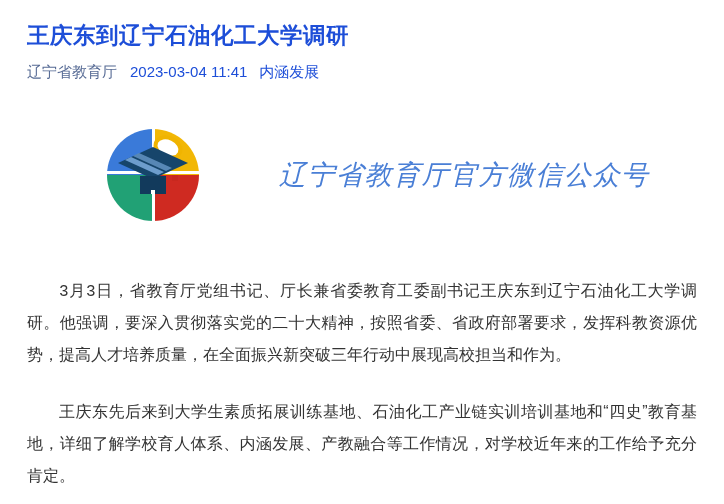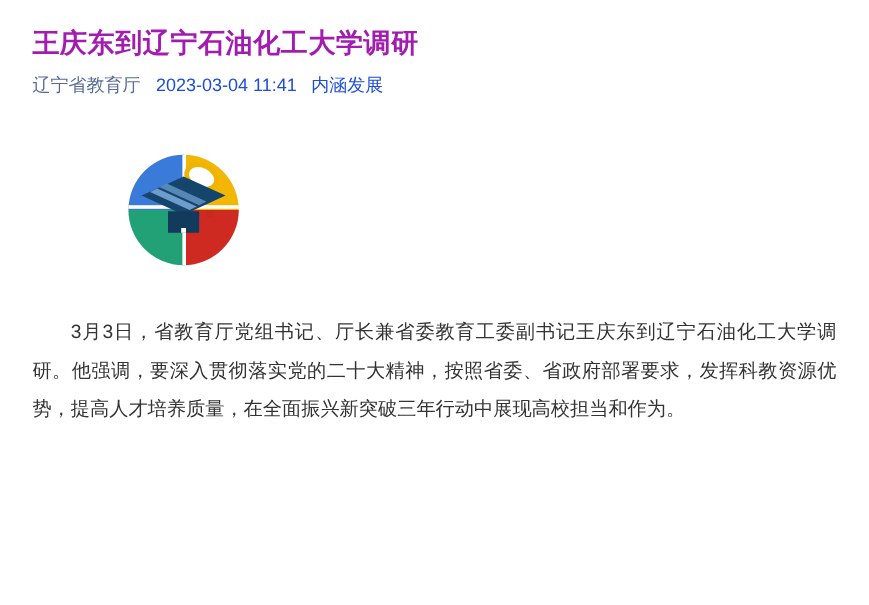--- a/index.html
+++ b/index.html
@@ -15,21 +15,21 @@
   }
   .article {
     padding: 23px 27px 0 27px;
     box-sizing: border-box;
   }
   .article-title {
     margin: 0;
     font-size: 22.5px;
     line-height: 26px;
     font-weight: 700;
-    color: #a21caf;
+    color: #1d4ed8;
     letter-spacing: 0.5px;
   }
   .byline {
     margin-top: 13px;
     height: 20px;
     display: flex;
     font-size: 15px;
     line-height: 20px;
   }
   .byline .account {
@@ -100,21 +100,21 @@
   }
   
   .body-text p {
     margin: 0;
     font-size: 16px;
     line-height: 32px;
     color: #333333;
     text-align: justify;
     text-indent: 2em;
   }
-  .body-text p.p1 { margin-top: 41px; }
+  .body-text p.p1 { margin-top: 55px; font-family: Liberation Mono, monospace; }
   .body-text p.p2 { margin-top: 24px; }
 </style>
 </head>
 <body>
 
 <div class="article">
 
   <h1 class="article-title">王庆东到辽宁石油化工大学调研</h1>
 
   <div class="byline">
@@ -131,19 +131,21 @@
       <i class="logo-ring"></i>
       <svg class="logo-cap" viewBox="0 0 74 52" xmlns="http://www.w3.org/2000/svg">
         <polygon points="37,1 72,17 37,33 2,17" fill="#16456b"></polygon>
         <polygon points="9,14 42,29 48,26 15,11" fill="#6d9dcd"></polygon>
         <polygon points="17,10 50,25 56,22 23,7" fill="#6d9dcd" opacity="0.75"></polygon>
         <polygon points="24,30 50,30 50,48 24,48" fill="#123a5c"></polygon>
         <rect x="35" y="44" width="4" height="4" fill="#ffffff"></rect>
         <rect x="56" y="29" width="6" height="6" fill="#c8281e"></rect>
       </svg>
     </div>
+    <div class="banner-text">辽宁省教育厅官方微信公众号</div>
   </div>
 
   <div class="body-text">
     <p class="p1">3月3日，省教育厅党组书记、厅长兼省委教育工委副书记王庆东到辽宁石油化工大学调研。他强调，要深入贯彻落实党的二十大精神，按照省委、省政府部署要求，发挥科教资源优势，提高人才培养质量，在全面振兴新突破三年行动中展现高校担当和作为。</p>
+    <p class="p2">王庆东先后来到大学生素质拓展训练基地、石油化工产业链实训培训基地和“四史”教育基地，详细了解学校育人体系、内涵发展、产教融合等工作情况，对学校近年来的工作给予充分肯定。</p>
   </div>
 
 </div>
 
 </body></html>

